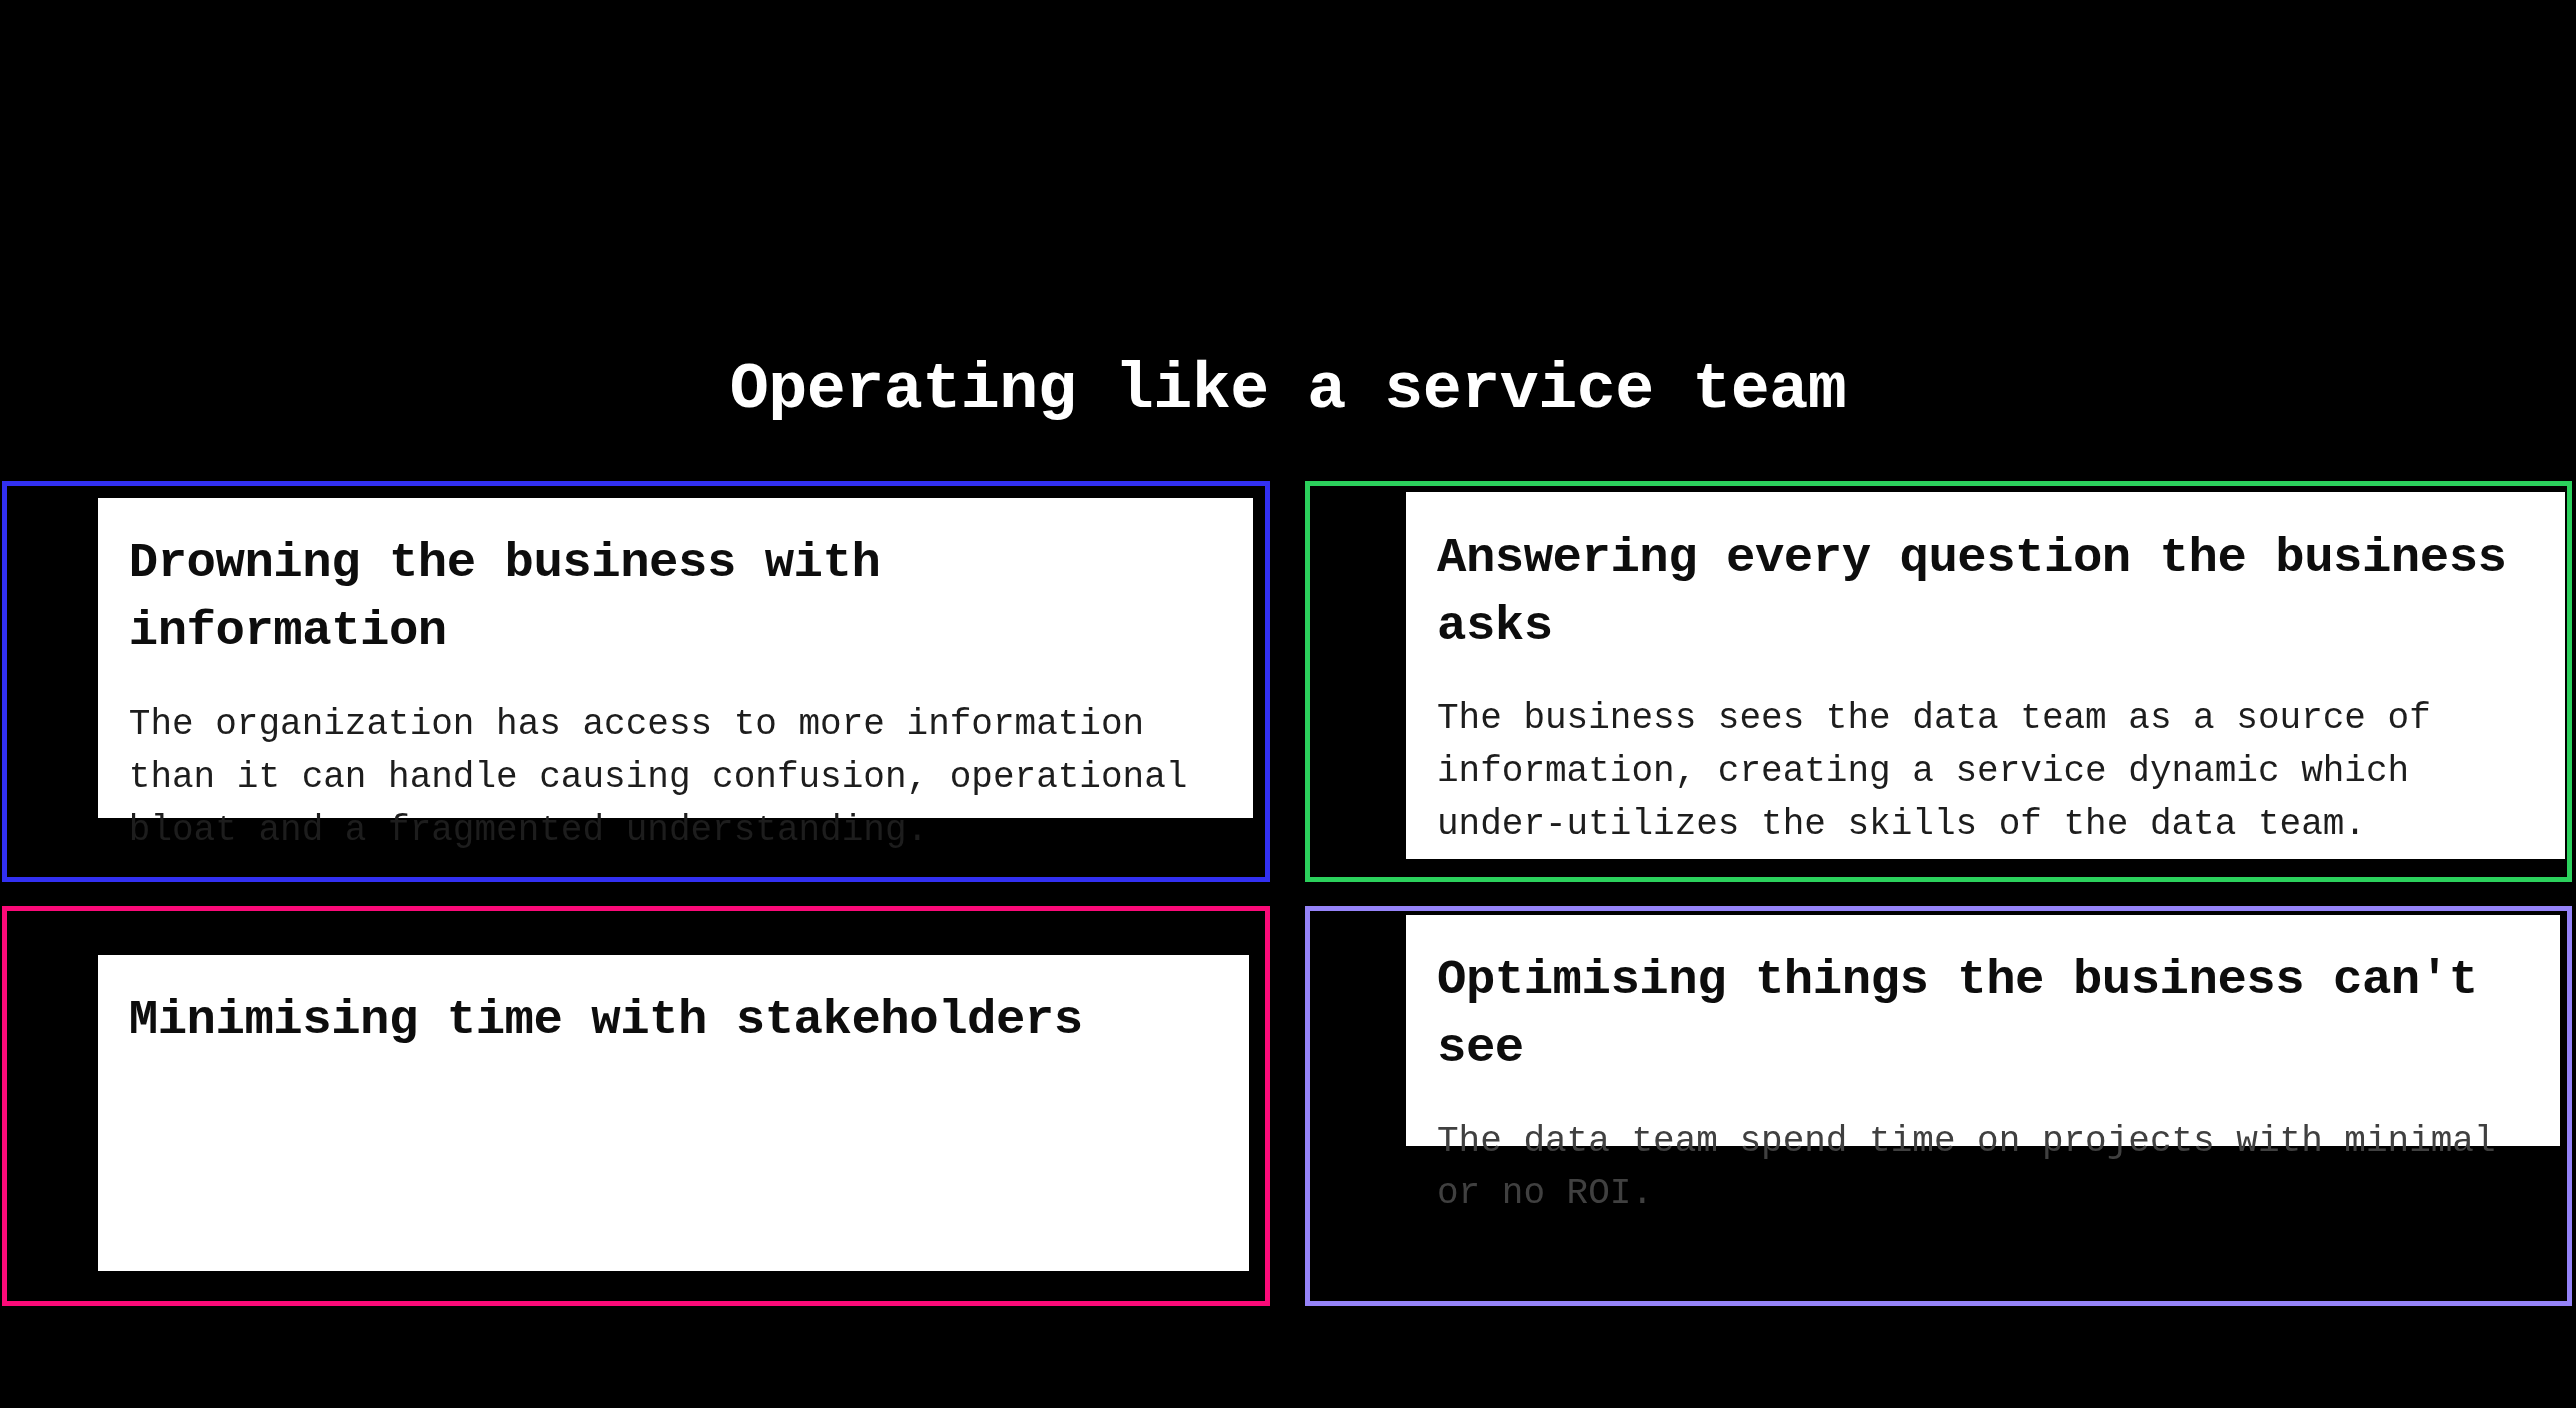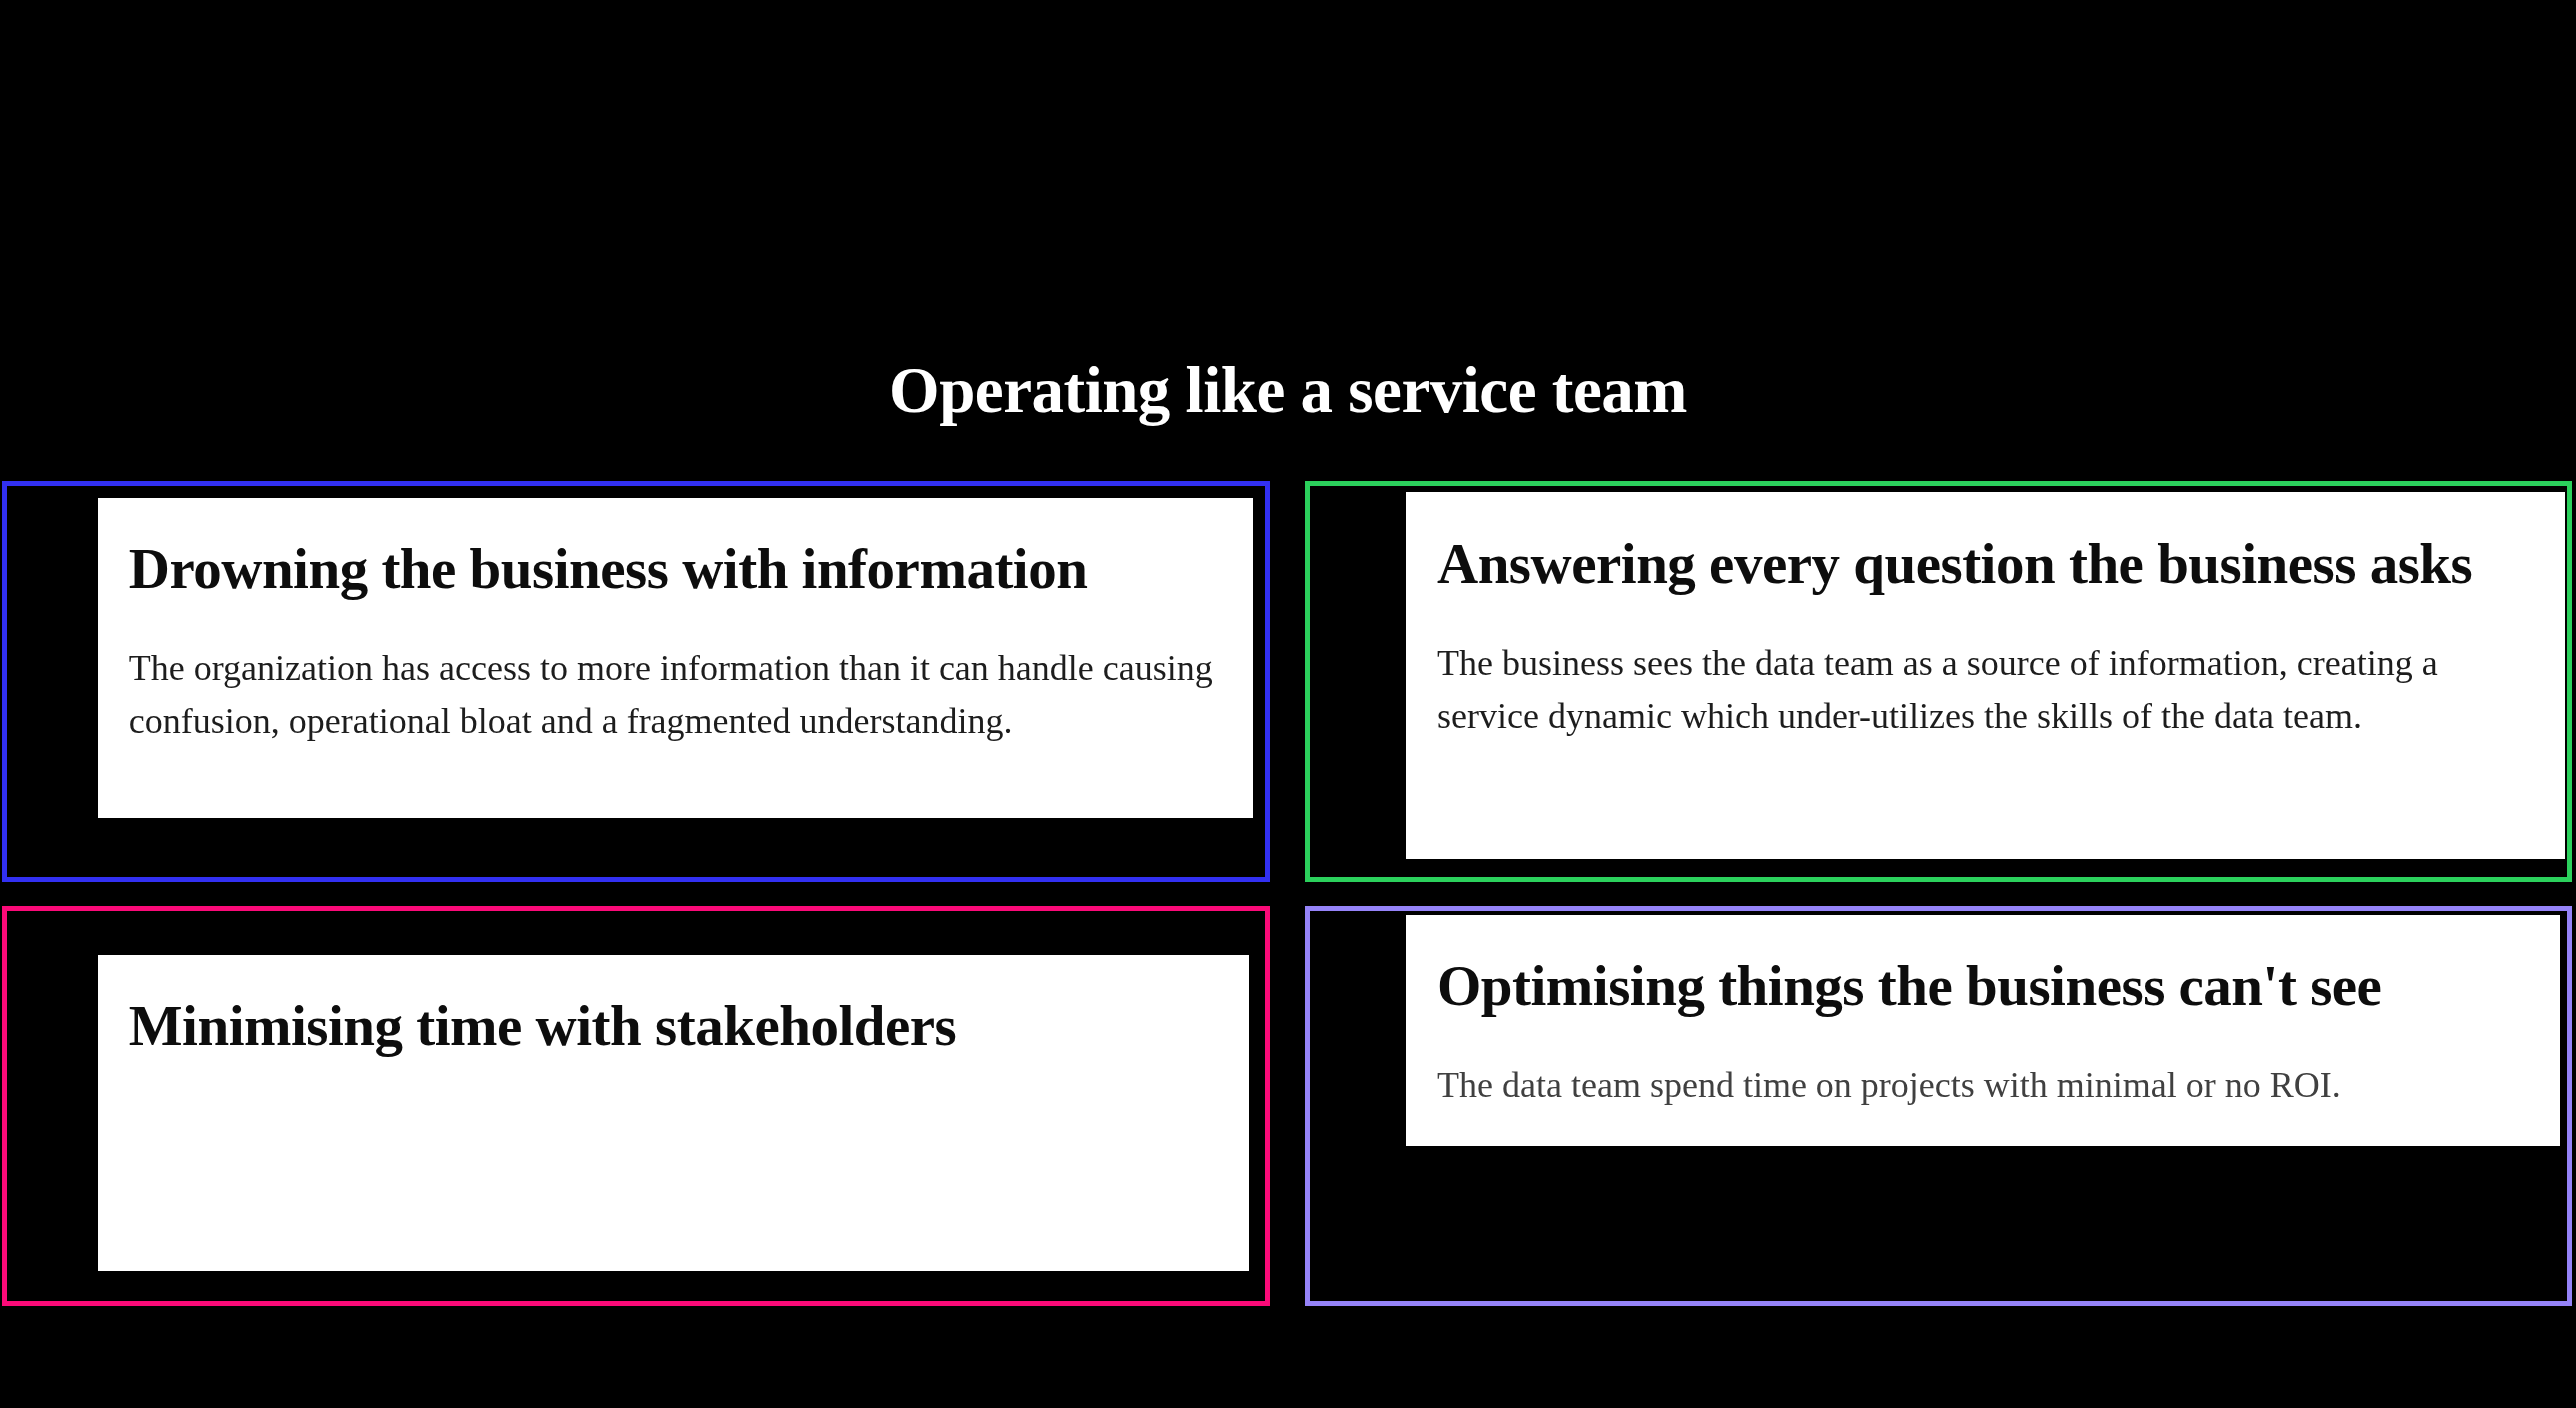--- a/index.html
+++ b/index.html
@@ -6,21 +6,21 @@
     margin: 0;
     padding: 0;
     background: #000000;
   }
   .stage {
     position: relative;
     width: 2576px;
     height: 1349px;
     background: #000000;
     overflow: hidden;
-    font-family: Liberation Serif, serif;
+    font-family: Liberation Mono, monospace;
   }
   .title {
     position: absolute;
     top: 358px;
     left: 0;
     width: 100%;
     margin: 0;
     text-align: center;
     font-size: 65px;
     font-weight: 700;
@@ -41,21 +41,21 @@
     position: absolute;
     box-sizing: border-box;
     padding: 25.4px 31px 0 31px;
   }
   .q-tl .card { left: 91px; top: 11.8px; width: 1155px; height: 320px; }
   .q-tr .card { left: 96px; top: 6.4px;  width: 1159px; height: 367px; }
   .q-bl .card { left: 91px; top: 3.6px;  width: 1151px; height: 316px; margin-top: 40px; }
   .q-br .card { left: 96px; top: 3.6px;  width: 1154px; height: 231px; }
   .card h2 {
     margin: 7.3px 0 33px 0;
-    font-size: 57px;
+    font-size: 49px;
     font-weight: 700;
     line-height: 1.38;
     letter-spacing: -0.5px;
   }
   .card p {
     margin: 0;
     font-size: 36px;
     font-weight: 400;
     line-height: 1.47;
   }

